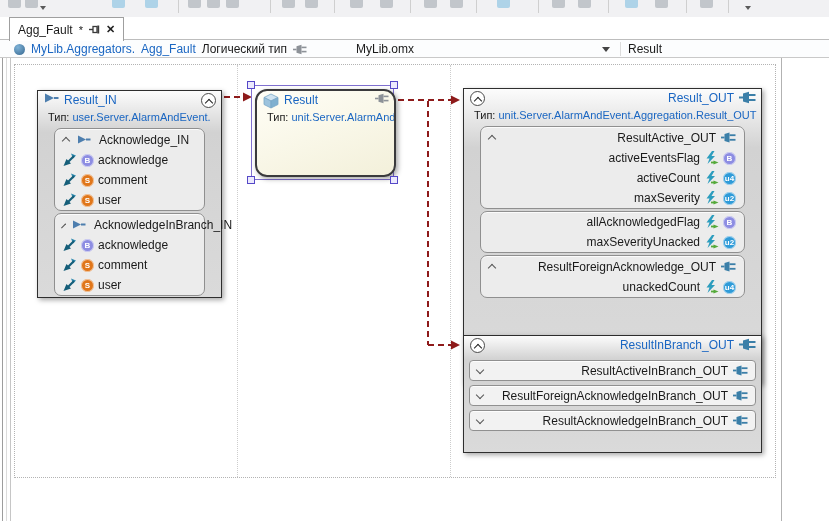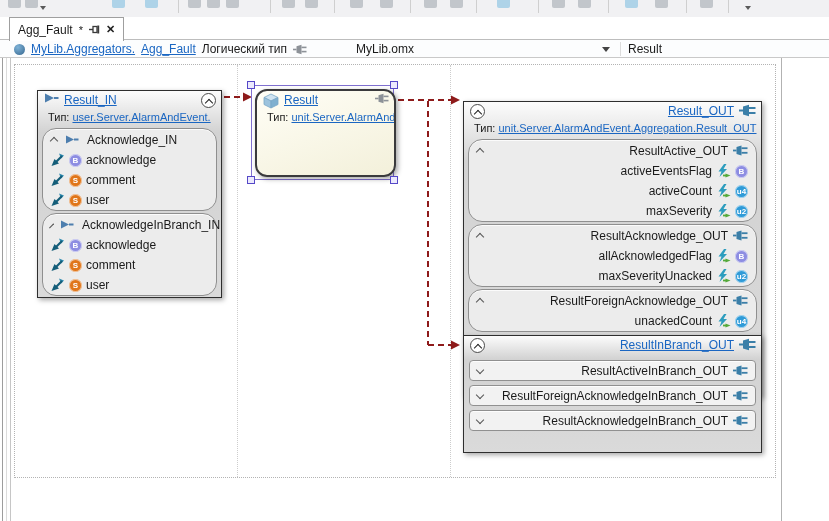--- a/index.html
+++ b/index.html
@@ -18,21 +18,21 @@
   
   .tabrow { left:0; top:17px; width:829px; height:23px; background:#ffffff; border-bottom:1px solid #bdbdbd; }
   .tab { position:absolute; left:9px; top:0; height:24px; background:#fff; border:1px solid #9f9f9f; border-bottom:none; display:flex; align-items:center; gap:6px; padding:0 8px; font-size:12px; z-index:3; }
   .tab-close { font-size:11px; font-weight:bold; color:#222; cursor:pointer; }
   .modified { font-size:11px; vertical-align:top; }
 
   
   .crumbbar { left:0; top:40px; width:829px; height:18px; background:#fcfdfe; border-bottom:1px solid #c9c9c9; font-size:12px; }
   .crumb-inner { position:absolute; left:14px; top:1px; display:flex; align-items:center; gap:6px; height:16px; }
   .dot-icon { width:11px; height:11px; border-radius:50%; background:radial-gradient(circle at 35% 30%, #7fb3d8, #36678f); }
-  a.lnk { color:#1a66c2; text-decoration:underline; cursor:pointer; }
+  a.lnk { color:#1a66c2; cursor:pointer; }
   .combo { position:absolute; left:352px; top:1px; width:262px; height:16px; display:flex; align-items:center; justify-content:space-between; padding:0 4px; }
   .combo-caret { width:0; height:0; border-left:4px solid transparent; border-right:4px solid transparent; border-top:5px solid #444; }
   .crumb-sep { position:absolute; left:620px; top:2px; width:1px; height:14px; background:#dcdcdc; }
   .sel-elem { position:absolute; left:628px; top:2px; }
 
   
   .frameline { top:58px; height:463px; width:1px; }
   .editor-edge { top:58px; height:463px; width:1px; }
   .page { left:14px; top:64px; width:762px; height:414px; border:1px dotted #b3b3b3; background:#fff; }
   .guide { top:65px; height:412px; width:1px; border-left:1px dotted #cdcdcd; }
@@ -40,21 +40,21 @@
   
   .block { position:absolute; border:1px solid #2e2e2e; background:linear-gradient(180deg,#fcfcfc 0%,#d2d2d2 20%,#dadada 100%); box-shadow:2px 2px 5px rgba(0,0,0,0.35); font-size:12px; }
   .block-header { display:flex; align-items:flex-start; gap:5px; height:20px; padding:2px 5px 0 6px; }
   .type-row { font-size:11px; padding:0 8px 2px 10px; white-space:nowrap; overflow:hidden; height:15px; }
   .type-row.right { text-align:right; padding-right:25px; }
   .spacer { flex:1; }
 
   .circle-btn { width:15px; height:15px; min-width:15px; border:1px solid #4a4a4a; border-radius:50%; background:#fff; position:relative; cursor:pointer; }
   .circle-btn::after { content:""; position:absolute; left:4px; top:5.5px; width:5px; height:5px; border-left:1.6px solid #222; border-top:1.6px solid #222; transform:rotate(45deg); }
 
-  .section { margin:2px 4px; border:1px solid #8f8f8f; border-radius:14px; background:#ececec; box-shadow:inset 0 1px 0 #fbfbfb; }
+  .section { margin:2px 16px; border:1px solid #8f8f8f; border-radius:7px; background:#ececec; box-shadow:inset 0 1px 0 #fbfbfb; }
   .sec-header { display:flex; align-items:center; height:21px; padding:0 8px; gap:8px; }
   .sec-title-right { margin-left:auto; display:flex; gap:5px; }
   .chev { width:6px; height:6px; display:inline-block; }
   .chev.up { border-left:1.6px solid #555; border-top:1.6px solid #555; transform:rotate(45deg); margin-top:3px; }
   .chev.down { border-right:1.6px solid #555; border-bottom:1.6px solid #555; transform:rotate(45deg); margin-top:-2px; }
 
   .row { display:flex; align-items:center; height:20px; padding:0 7px; gap:4px; }
   .row.out { justify-content:flex-end; padding-right:8px; }
   .row-label { white-space:nowrap; }
 
@@ -305,21 +305,21 @@
   <div class="type-row">
     <span>Тип:</span>
     <a class="lnk">unit.Server.AlarmAnd</a>
   </div>
 </div>
 <div class="handle" style="left:247px; top:81px;"></div>
 <div class="handle" style="left:390px; top:81px;"></div>
 <div class="handle" style="left:247px; top:176px;"></div>
 <div class="handle" style="left:390px; top:176px;"></div>
 
-<div class="block" style="left:463px; top:101px; width:299px; height:296px;">
+<div class="block" style="left:463px; top:88px; width:299px; height:296px;">
   <div class="block-header">
     <span class="circle-btn"></span>
     <span class="spacer"></span>
     <a class="lnk">Result_OUT</a>
     <span class="icon">
       <svg width="17" height="13" viewBox="0 0 17 13">
         <line x1="0" y1="6.5" x2="4" y2="6.5" stroke="#3b7fa8" stroke-width="2"></line>
         <polygon points="4,2.5 10,0.8 10,12.2 4,10.5" fill="#3b7fa8"></polygon>
         <line x1="10" y1="4" x2="16.5" y2="4" stroke="#3b7fa8" stroke-width="2"></line>
         <line x1="10" y1="9" x2="16.5" y2="9" stroke="#3b7fa8" stroke-width="2"></line>
@@ -375,34 +375,20 @@
             <polygon points="8,0 2.5,7.5 5.5,7.5 3.5,13 11,5 7.5,5 10.5,0" fill="#2d9dbe"></polygon>
             <polygon points="9.5,9.5 14.5,11.5 9.5,13.5" fill="#55aa3b"></polygon>
             <line x1="7" y1="11.5" x2="10" y2="11.5" stroke="#55aa3b" stroke-width="1.8"></line>
           </svg>
       </span>
       <span class="badge badge-u">u2</span>
     </div>
   </div>
 
   <div class="section">
-    <div class="sec-header">
-      <span class="chev up"></span>
-      <span class="sec-title-right">
-        <span>ResultAcknowledge_OUT</span>
-        <span class="icon">
-          <svg width="15" height="11" viewBox="0 0 15 11">
-              <line x1="0" y1="5.5" x2="3.5" y2="5.5" stroke="#3b7fa8" stroke-width="1.8"></line>
-              <polygon points="3.5,2 8.5,0.6 8.5,10.4 3.5,9" fill="#3b7fa8"></polygon>
-              <line x1="8.5" y1="3.2" x2="14.5" y2="3.2" stroke="#3b7fa8" stroke-width="1.8"></line>
-              <line x1="8.5" y1="7.8" x2="14.5" y2="7.8" stroke="#3b7fa8" stroke-width="1.8"></line>
-            </svg>
-        </span>
-      </span>
-    </div>
     <div class="row out">
       <span class="row-label">allAcknowledgedFlag</span>
       <span class="icon">
         <svg width="15" height="14" viewBox="0 0 15 14">
             <polygon points="8,0 2.5,7.5 5.5,7.5 3.5,13 11,5 7.5,5 10.5,0" fill="#2d9dbe"></polygon>
             <polygon points="9.5,9.5 14.5,11.5 9.5,13.5" fill="#55aa3b"></polygon>
             <line x1="7" y1="11.5" x2="10" y2="11.5" stroke="#55aa3b" stroke-width="1.8"></line>
           </svg>
       </span>
       <span class="badge badge-b">B</span>

